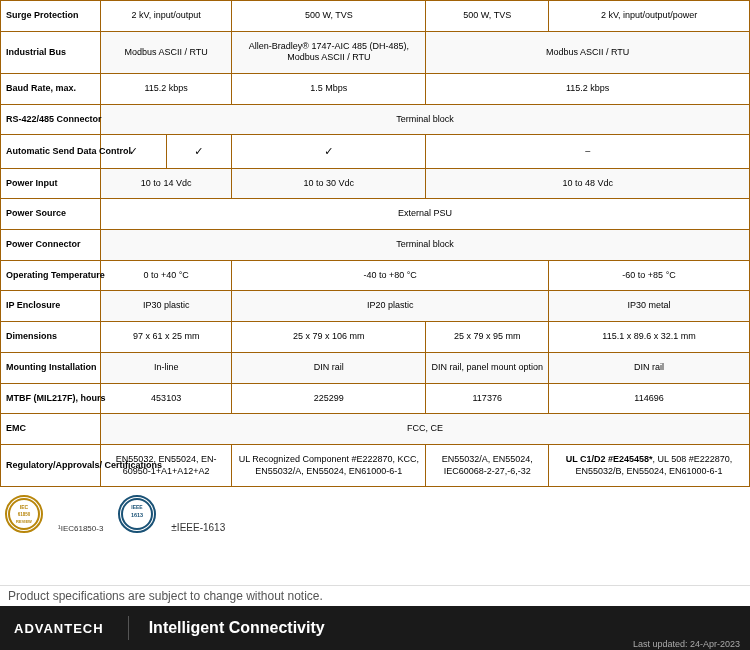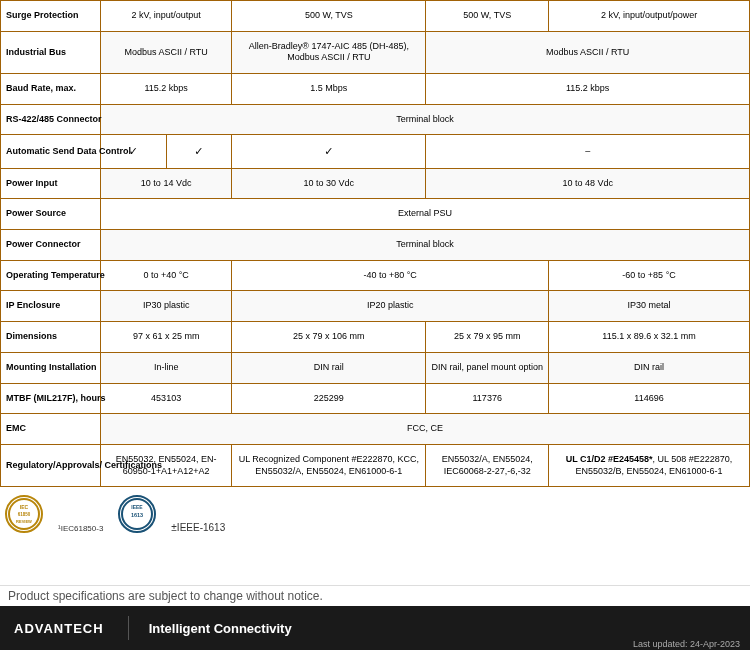--- a/index.html
+++ b/index.html
@@ -92,21 +92,21 @@
     }
 
     .brand-divider {
       width: 1px;
       height: 24px;
       background: #555;
     }
 
     .brand-tagline {
       color: #fff;
-      font-size: 13px;
+      font-size: 16px;
       font-weight: bold;
     }
 
     .footer-date {
       color: #aaa;
       font-size: 9px;
     }
 
     .footnote-area {
       padding: 4px 5px 50px 5px;

